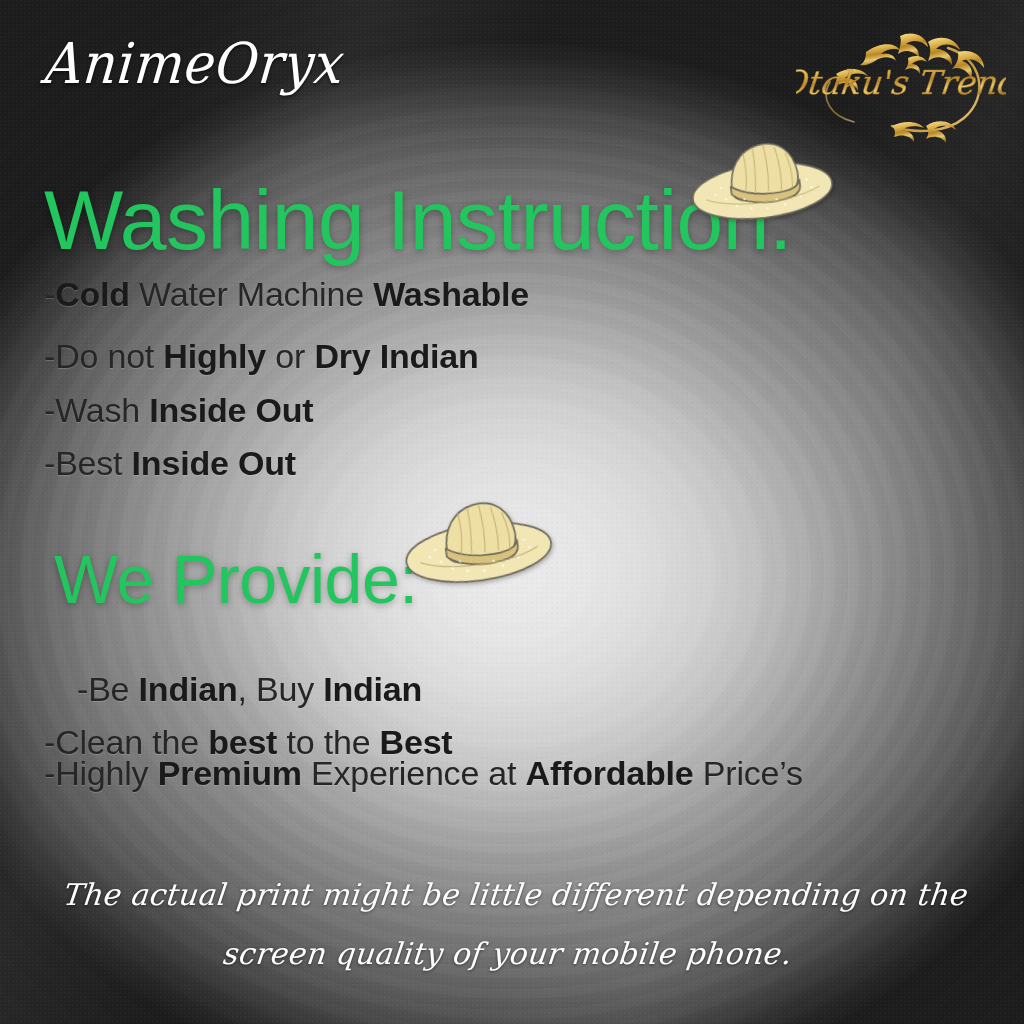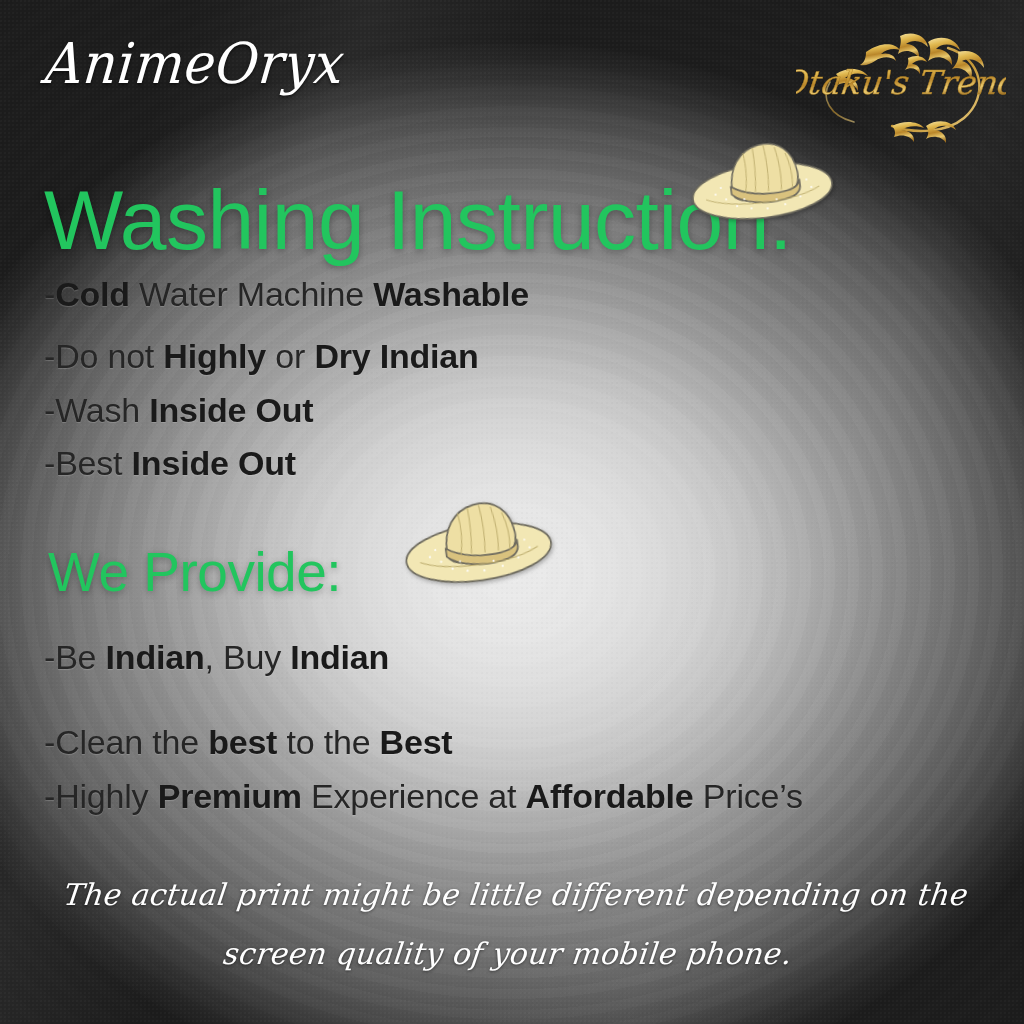--- a/index.html
+++ b/index.html
@@ -92,41 +92,41 @@
   .headline{
     position:absolute;
     color:#22c55e;
     font-family:"Liberation Sans", sans-serif;
     font-weight:300;
     letter-spacing:-0.5px;
     white-space:nowrap;
     text-shadow:0 2px 7px rgba(0,0,0,.30);
   }
   #h-washing{left:44px;top:178px;font-size:84px;line-height:1;}
-  #h-provide{left:48px;top:545px;font-size:55px;line-height:1;}
+  #h-provide{left:54px;top:545px;font-size:68px;line-height:1;}
 
   
   .line{
     position:absolute;left:44px;
     color:#262626;
     font-size:34px;
     font-weight:400;
     letter-spacing:-0.2px;
     white-space:nowrap;
     text-shadow:0 1px 1px rgba(255,255,255,.18);
   }
   .line b{font-weight:700;color:#1a1a1a;}
 
   #l1{top:275px;}
   #l2{top:337px;}
   #l3{top:391px;}
   #l4{top:444px;}
-  #p1{top:638px;}
+  #p1{top:670px;margin-left:33px;}
   #p2{top:723px;}
-  #p3{top:777px;}
+  #p3{top:754px;}
 
   
   .disclaimer{
     position:absolute;left:0;right:0;top:866px;
     text-align:center;
     font-family:"DejaVu Serif", serif;
     font-style:italic;
     font-weight:400;
     font-size:30px;
     line-height:1.95;

